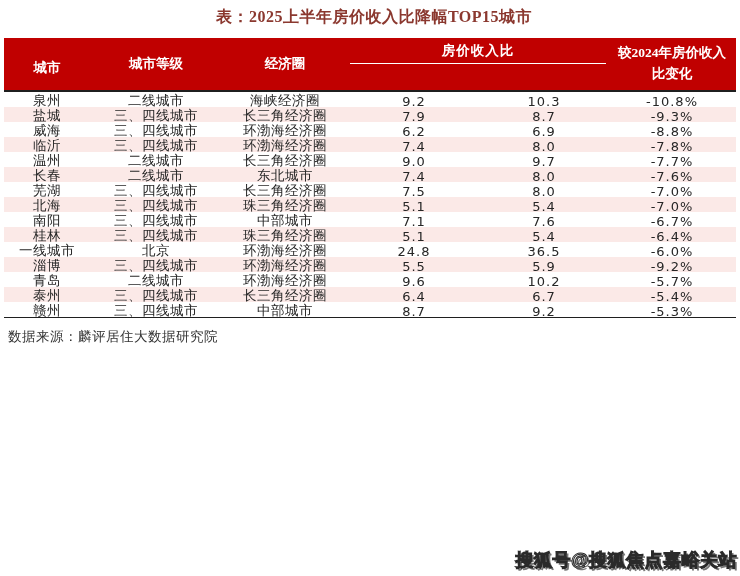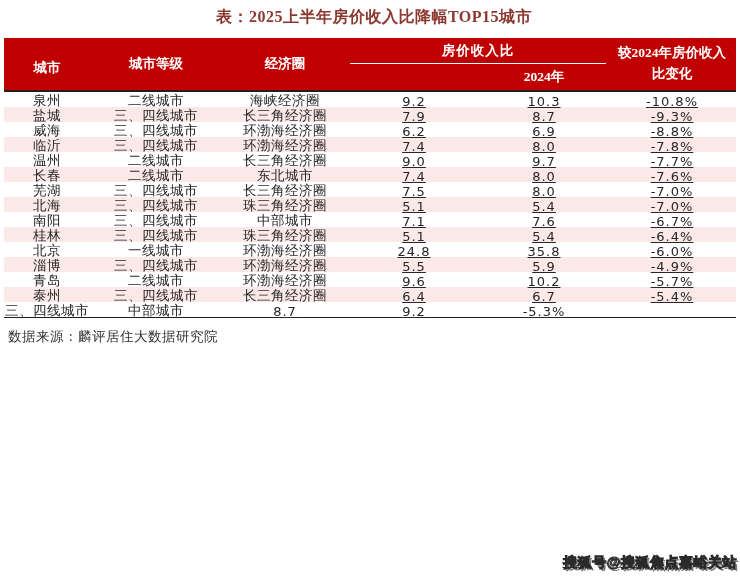--- a/index.html
+++ b/index.html
@@ -37,50 +37,49 @@
     grid-template-columns:86px 132px 126px 132px 128px 128px;
     height:15px;
   }
   .tbody .trow.pink{background:var(--stripe,#fbe9e7);}
   .tbody .cell{
     display:flex;align-items:center;justify-content:center;text-align:center;
     font-size:13.5px;color:var(--body-text,#262626);
     font-family:"Liberation Serif",serif;letter-spacing:.5px;
   }
   .tbody .cell.num{
-    font-family:"DejaVu Sans",sans-serif;font-size:13px;letter-spacing:1px;font-weight:500;text-decoration:underline;
+    font-family:"DejaVu Sans",sans-serif;font-size:13px;letter-spacing:1px;font-weight:500;
   }
   .tbody{border-bottom:1.5px solid var(--divider,#1f1f1f);}
   .footer-row{display:flex;justify-content:space-between;align-items:flex-start;margin:10px 4px 0 8px;}
   .source-note{
     font-family:"Liberation Serif",serif;
     font-size:13.5px;color:#333333;letter-spacing:.5px;
   }
   .watermark{
     position:absolute;right:3px;bottom:4px;
     font-family:"Liberation Sans",sans-serif;
-    font-size:14px;font-weight:bold;letter-spacing:.5px;
+    font-size:18px;font-weight:bold;letter-spacing:.5px;
     color:#fafafa;
     -webkit-text-stroke:1px #2a2a2a;
     text-shadow:2px 2px 0 #777777;
     white-space:nowrap;
   }
 </style>
 </head>
 <body>
 
 <div class="page-title">表：2025上半年房价收入比降幅TOP15城市</div>
 
 <div class="table-wrap">
   <div class="thead">
     <div class="hc city">城市</div>
     <div class="hc tier">城市等级</div>
     <div class="hc circle">经济圈</div>
     <div class="hc group">房价收入比</div>
-    <div class="hc sub2024">2024年</div>
     <div class="hc change">较2024年房价收入比变化</div>
   </div>
   <div class="tbody" id="rows">
       <div class="trow">
         <div class="cell">泉州</div>
         <div class="cell">二线城市</div>
         <div class="cell">海峡经济圈</div>
         <div class="cell num">9.2</div>
         <div class="cell num">10.3</div>
         <div class="cell num">-10.8%</div>
@@ -151,52 +150,53 @@
       </div>
       <div class="trow pink">
         <div class="cell">桂林</div>
         <div class="cell">三、四线城市</div>
         <div class="cell">珠三角经济圈</div>
         <div class="cell num">5.1</div>
         <div class="cell num">5.4</div>
         <div class="cell num">-6.4%</div>
       </div>
       <div class="trow">
+        <div class="cell">一线城市</div>
         <div class="cell">北京</div>
-        <div class="cell">一线城市</div>
         <div class="cell">环渤海经济圈</div>
         <div class="cell num">24.8</div>
-        <div class="cell num">35.8</div>
+        <div class="cell num">36.5</div>
         <div class="cell num">-6.0%</div>
       </div>
       <div class="trow pink">
         <div class="cell">淄博</div>
         <div class="cell">三、四线城市</div>
         <div class="cell">环渤海经济圈</div>
         <div class="cell num">5.5</div>
         <div class="cell num">5.9</div>
-        <div class="cell num">-4.9%</div>
+        <div class="cell num">-9.2%</div>
       </div>
       <div class="trow">
         <div class="cell">青岛</div>
         <div class="cell">二线城市</div>
         <div class="cell">环渤海经济圈</div>
         <div class="cell num">9.6</div>
         <div class="cell num">10.2</div>
         <div class="cell num">-5.7%</div>
       </div>
       <div class="trow pink">
         <div class="cell">泰州</div>
         <div class="cell">三、四线城市</div>
         <div class="cell">长三角经济圈</div>
         <div class="cell num">6.4</div>
         <div class="cell num">6.7</div>
         <div class="cell num">-5.4%</div>
       </div>
       <div class="trow">
+        <div class="cell">赣州</div>
         <div class="cell">三、四线城市</div>
         <div class="cell">中部城市</div>
         <div class="cell num">8.7</div>
         <div class="cell num">9.2</div>
         <div class="cell num">-5.3%</div>
       </div>
     </div>
 </div>
 
 <div class="footer-row">

